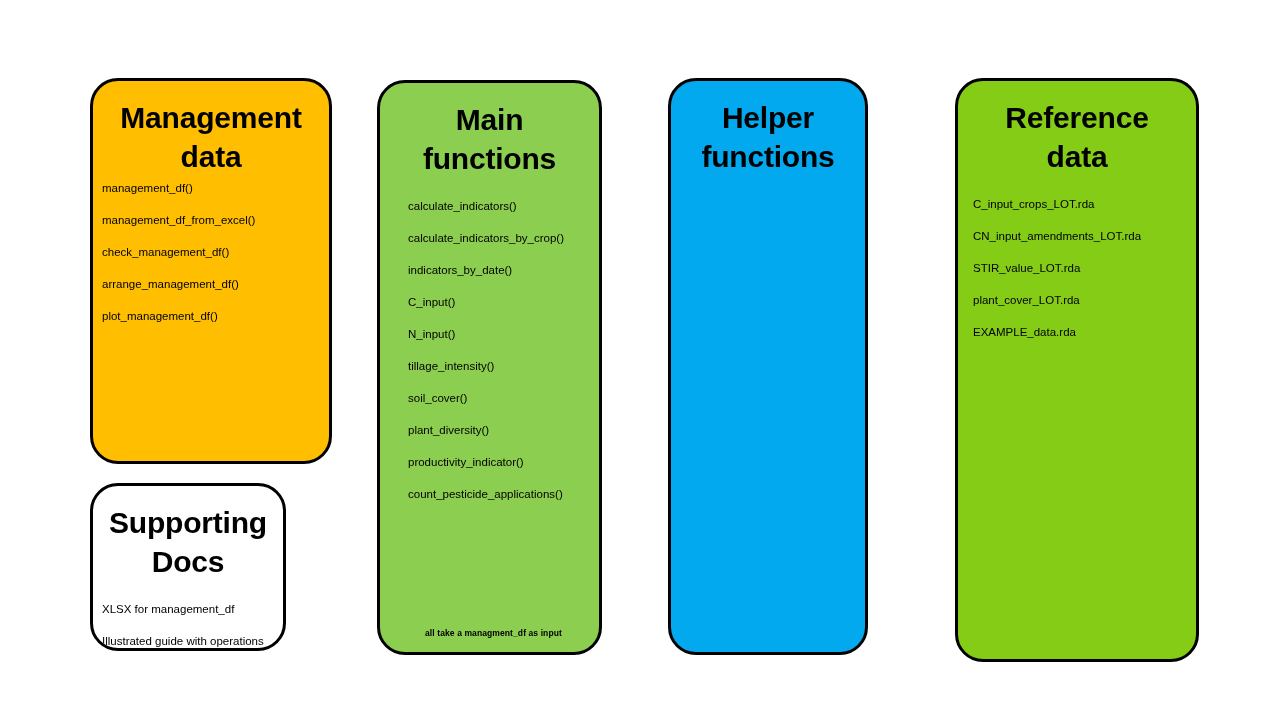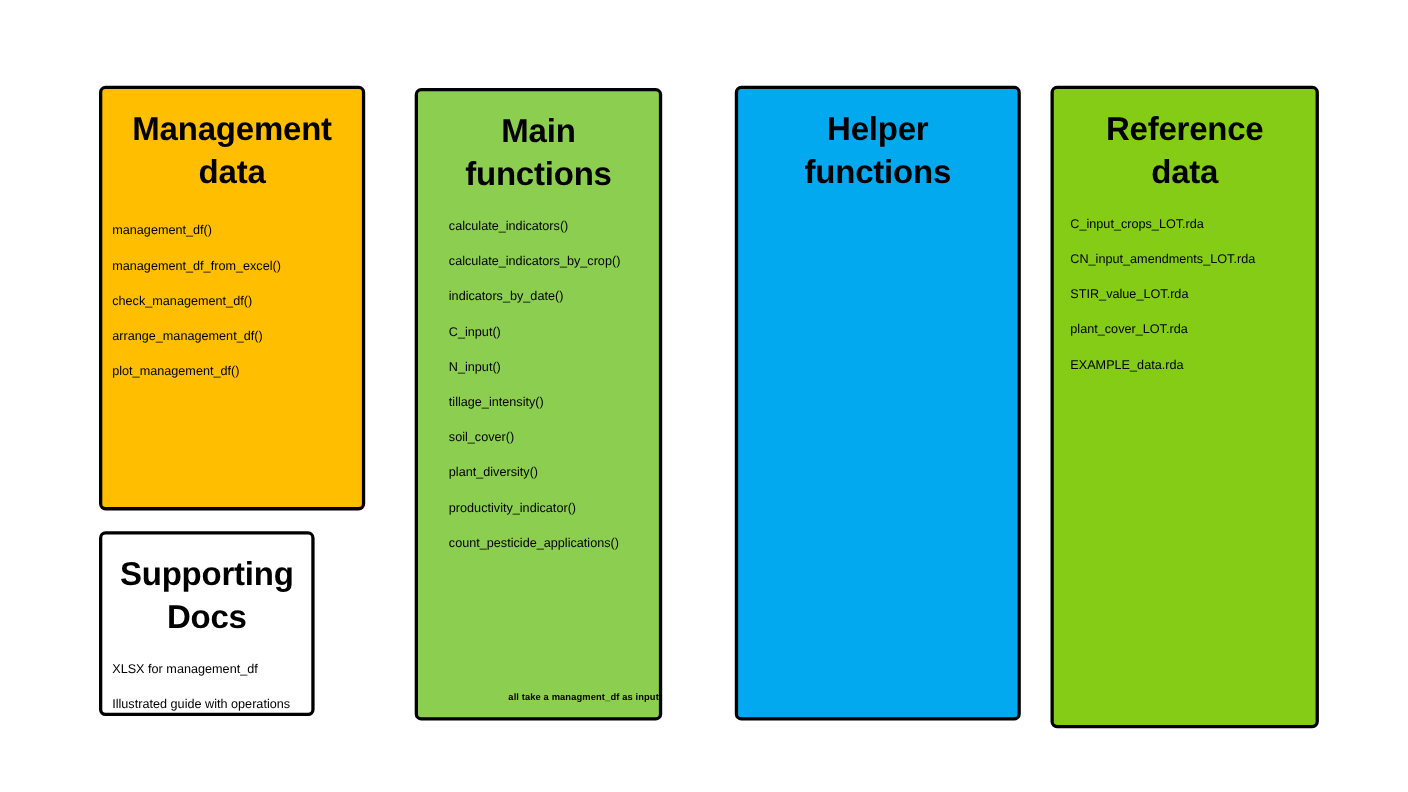--- a/index.html
+++ b/index.html
@@ -19,21 +19,21 @@
     position: relative;
     width: 1280px;
     height: 720px;
     background: #ffffff;
   }
 
   .card {
     position: absolute;
     box-sizing: border-box;
     border: 3px solid #000000;
-    border-radius: 6px;
+    border-radius: 28px;
     overflow: hidden;
   }
 
   .card-title {
     text-align: center;
     font-weight: bold;
     font-size: 30px;
     line-height: 39px;
     color: #000000;
     letter-spacing: -0.2px;
@@ -51,37 +51,37 @@
     font-size: 11.5px;
     line-height: 13px;
     color: #000000;
     white-space: nowrap;
   }
 
   .card-footnote {
     position: absolute;
     left: 8px;
     right: 0;
-    text-align: right;
+    text-align: center;
     font-size: 8.5px;
     font-weight: bold;
     color: #000000;
     letter-spacing: 0.1px;
   }
 
   
   #card-management {
     left: 90px;
     top: 78px;
     width: 242px;
     height: 386px;
     background: #FFBF00;
   }
   #card-management .card-title { margin-top: 17px; }
-  #card-management .card-list { margin-top: 28px; padding-left: 9px; }
+  #card-management .card-list { margin-top: 6px; padding-left: 9px; }
   #card-management .card-list li { margin-bottom: 19px; }
 
   
   #card-docs {
     left: 90px;
     top: 483px;
     width: 196px;
     height: 168px;
     background: #ffffff;
   }
@@ -99,21 +99,21 @@
   }
   #card-main .card-title { margin-top: 17px; }
   #card-main .card-list { margin-top: 22px; padding-left: 28px; }
   #card-main .card-list li { margin-bottom: 19px; }
   #card-main .card-footnote { bottom: 14px; }
 
   
   #card-helper {
     left: 668px;
     top: 78px;
-    width: 260px;
+    width: 200px;
     height: 577px;
     background: #03A9EF;
   }
   #card-helper .card-title { margin-top: 17px; }
   #card-helper .card-list { margin-top: 22px; padding-left: 25px; }
   #card-helper .card-list li { margin-bottom: 19px; }
 
   
   #card-reference {
     left: 955px;

